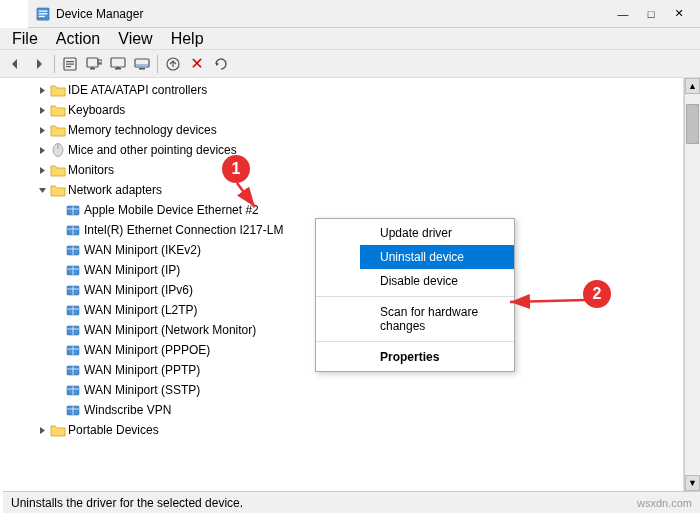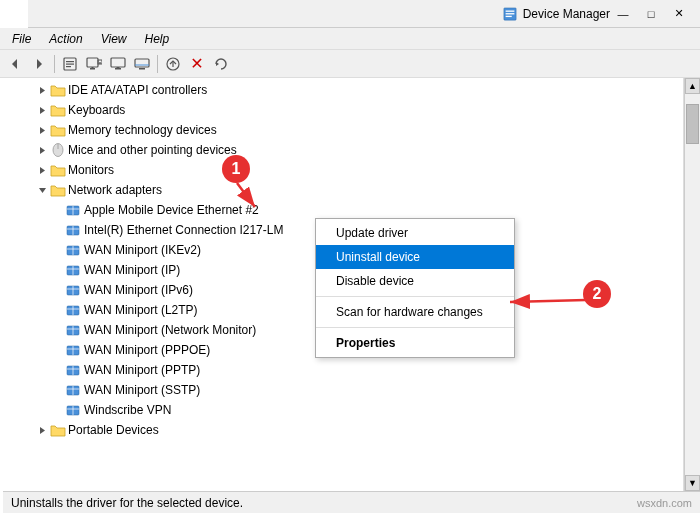--- a/index.html
+++ b/index.html
@@ -12,21 +12,21 @@
       overflow: hidden;
       user-select: none;
     }
 
     
     .title-bar {
       background: #f0f0f0;
       border-bottom: 1px solid #ccc;
       display: flex;
       align-items: center;
-      justify-content: flex-end;
+      justify-content: space-between;
       padding: 4px 8px;
       height: 28px;
       margin-left: 28px;
     }
     .title-left {
       display: flex;
       align-items: center;
       gap: 6px;
       font-size: 12px;
       font-weight: 400;
@@ -57,22 +57,21 @@
       border-bottom: 1px solid #ddd;
       display: flex;
       align-items: center;
       padding: 0 4px;
       height: 22px;
       gap: 2px;
     }
     .menu-item {
       padding: 2px 8px;
       cursor: pointer;
-      font-size: 12px;
-      font-style: italic;
+      font-size: 16px;
     }
 
     
     .toolbar {
       background: #f0f0f0;
       border-bottom: 1px solid #ddd;
       display: flex;
       align-items: center;
       padding: 2px 4px;
       height: 28px;
@@ -159,20 +158,21 @@
       border: 1px solid #aaa;
       box-shadow: 2px 2px 6px rgba(0,0,0,0.2);
       width: 200px;
       z-index: 100;
       padding: 2px 0;
     }
     .ctx-item {
       padding: 5px 20px;
       cursor: pointer;
       font-size: 12px;
+      margin-left: 44px;
     }
     .ctx-item.highlighted { background: #0078d7; color: #fff; }
     .ctx-item.bold { font-weight: 700; }
     .ctx-sep {
       height: 1px;
       background: #ddd;
       margin: 3px 0;
     }
 
     

